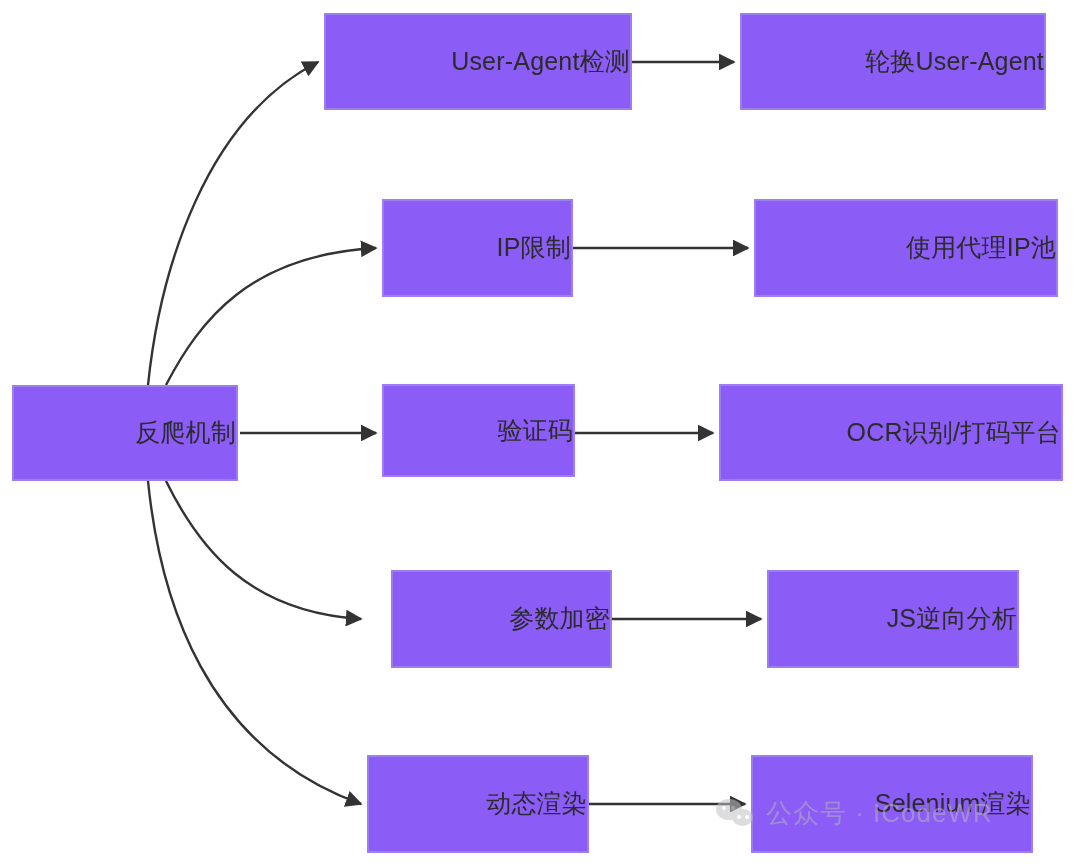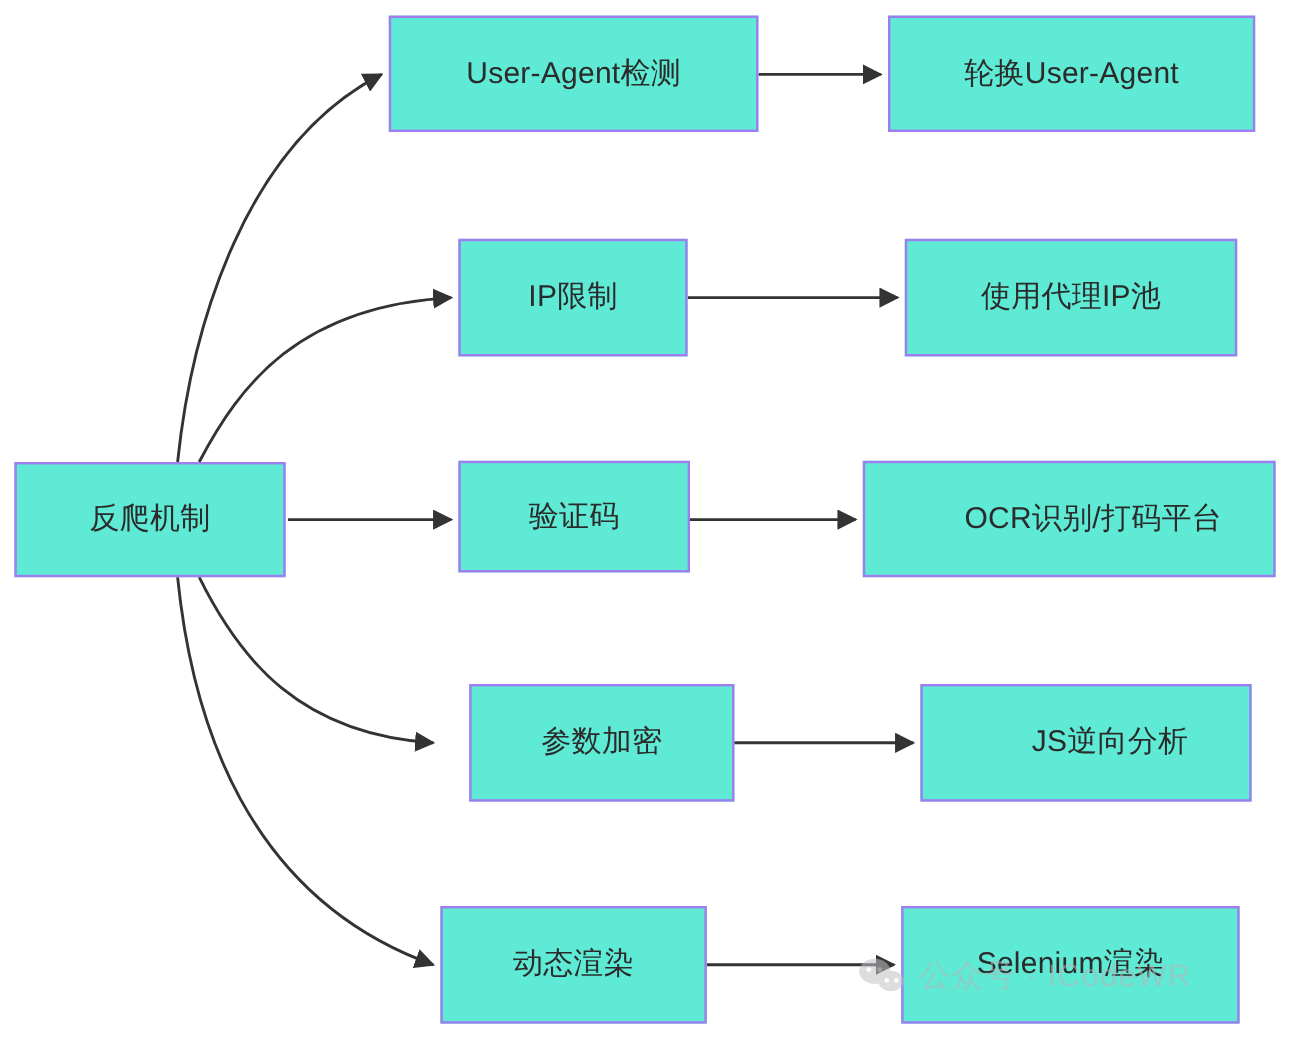--- a/index.html
+++ b/index.html
@@ -22,25 +22,25 @@
     position: absolute;
     left: 0;
     top: 0;
     width: 1080px;
     height: 867px;
     pointer-events: none;
   }
   .node {
     position: absolute;
     box-sizing: border-box;
-    background: #5eead4;
+    background: #8b5cf6;
     border: 2px solid #9d7ef0;
     display: flex;
     align-items: center;
-    justify-content: center;
+    justify-content: flex-end;
     color: #2b2b2b;
     font-size: 25px;
     line-height: 1.1;
     letter-spacing: 0.2px;
     white-space: nowrap;
     z-index: 2;
   }
   .node.root { font-size: 25px; }
 
   
@@ -122,35 +122,35 @@
   <div class="node" style="left:324px; top:13px; width:308px; height:97px;">
     <span>User-Agent检测</span>
   </div>
   <div class="node" style="left:382px; top:199px; width:191px; height:98px;">
     <span>IP限制</span>
   </div>
 
   <div class="node" style="left:740px; top:13px; width:306px; height:97px;">
     <span>轮换User-Agent</span>
   </div>
-  <div class="node" style="left:754px; top:199px; width:277px; height:98px;">
+  <div class="node" style="left:754px; top:199px; width:304px; height:98px;">
     <span>使用代理IP池</span>
   </div>
 
   <div class="node" style="left:382px; top:384px; width:193px; height:93px;">
     <span>验证码</span>
   </div>
   <div class="node" style="left:719px; top:384px; width:344px; height:97px;padding-left:40px;">
     <span>OCR识别/打码平台</span>
   </div>
 
   <div class="node" style="left:367px; top:570px; width:221px; height:98px;margin-left:24px;">
     <span>参数加密</span>
   </div>
-  <div class="node" style="left:767px; top:570px; width:276px; height:98px;padding-left:40px;">
+  <div class="node" style="left:767px; top:570px; width:252px; height:98px;padding-left:40px;">
     <span>JS逆向分析</span>
   </div>
 
   <div class="node" style="left:367px; top:755px; width:222px; height:98px;">
     <span>动态渲染</span>
   </div>
   <div class="node" style="left:751px; top:755px; width:282px; height:98px;">
     <span>Selenium渲染</span>
   </div>
 

